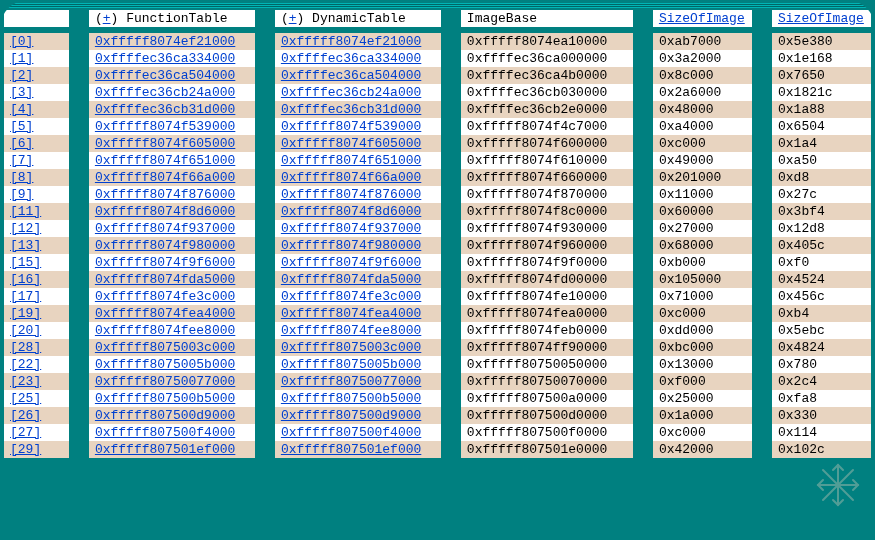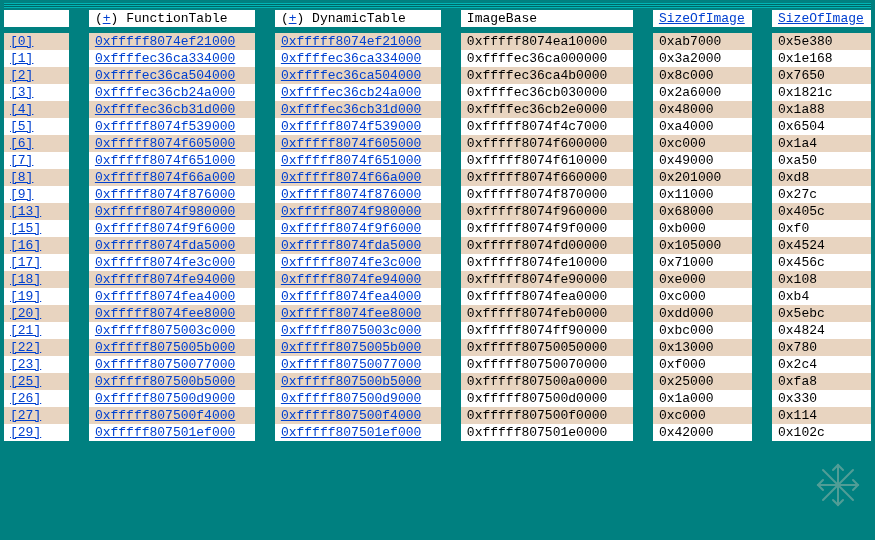--- a/index.html
+++ b/index.html
@@ -1,16 +1,16 @@
 <!DOCTYPE html>
 <html><head>
 <meta charset="utf-8">
 <style>
   html,body{margin:0;padding:0;background:#008080;font-family:"Consolas","Courier New",monospace;font-size:13px;color:#000;}
-  .viewport{width:875px;height:540px;overflow:hidden;position:relative;background:#008080;}
+  .viewport{width:875px;height:540px;overflow:hidden;position:relative;background:#008080;border-radius:28px;}
   .doublebar{height:5px;background:repeating-linear-gradient(to bottom,#00b5b5 0,#00b5b5 1px,#006666 1px,#006666 2px);margin:3px 4px 2px 4px;}
   .area{padding:0 4px;}
   table{border-collapse:separate;border-spacing:0;width:100%;}
   th,td{padding:0;vertical-align:middle;height:17px;white-space:nowrap;}
   
   .sep{width:8px;min-width:8px;background:#008080;position:relative;}
   .sep::before,.sep::after{content:"";position:absolute;left:3px;right:3px;background:#00b5b5;}
   
   thead th{background:#ffffff;color:#000;font-weight:normal;text-align:left;padding:0 6px;border:0;}
   thead th.sep{background:#008080;}
@@ -206,20 +206,46 @@
             <td class="sep"></td>
             <td class="cell"><a class="link">0xfffff8074f876000</a></td>
             <td class="sep"></td>
             <td class="cell">0xfffff8074f870000</td>
             <td class="sep"></td>
             <td class="cell">0x11000</td>
             <td class="sep"></td>
             <td class="cell">0x27c</td>
           </tr>
           <tr>
+            <td class="cell"><a class="idx">[11]</a></td>
+            <td class="sep"></td>
+            <td class="cell"><a class="link">0xfffff8074f8d6000</a></td>
+            <td class="sep"></td>
+            <td class="cell"><a class="link">0xfffff8074f8d6000</a></td>
+            <td class="sep"></td>
+            <td class="cell">0xfffff8074f8c0000</td>
+            <td class="sep"></td>
+            <td class="cell">0x60000</td>
+            <td class="sep"></td>
+            <td class="cell">0x3bf4</td>
+          </tr>
+          <tr>
+            <td class="cell"><a class="idx">[12]</a></td>
+            <td class="sep"></td>
+            <td class="cell"><a class="link">0xfffff8074f937000</a></td>
+            <td class="sep"></td>
+            <td class="cell"><a class="link">0xfffff8074f937000</a></td>
+            <td class="sep"></td>
+            <td class="cell">0xfffff8074f930000</td>
+            <td class="sep"></td>
+            <td class="cell">0x27000</td>
+            <td class="sep"></td>
+            <td class="cell">0x12d8</td>
+          </tr>
+          <tr>
             <td class="cell"><a class="idx">[13]</a></td>
             <td class="sep"></td>
             <td class="cell"><a class="link">0xfffff8074f980000</a></td>
             <td class="sep"></td>
             <td class="cell"><a class="link">0xfffff8074f980000</a></td>
             <td class="sep"></td>
             <td class="cell">0xfffff8074f960000</td>
             <td class="sep"></td>
             <td class="cell">0x68000</td>
             <td class="sep"></td>
@@ -258,33 +284,20 @@
             <td class="sep"></td>
             <td class="cell"><a class="link">0xfffff8074fe3c000</a></td>
             <td class="sep"></td>
             <td class="cell">0xfffff8074fe10000</td>
             <td class="sep"></td>
             <td class="cell">0x71000</td>
             <td class="sep"></td>
             <td class="cell">0x456c</td>
           </tr>
           <tr>
-            <td class="cell"><a class="idx">[18]</a></td>
-            <td class="sep"></td>
-            <td class="cell"><a class="link">0xfffff8074fe94000</a></td>
-            <td class="sep"></td>
-            <td class="cell"><a class="link">0xfffff8074fe94000</a></td>
-            <td class="sep"></td>
-            <td class="cell">0xfffff8074fe90000</td>
-            <td class="sep"></td>
-            <td class="cell">0xe000</td>
-            <td class="sep"></td>
-            <td class="cell">0x108</td>
-          </tr>
-          <tr>
             <td class="cell"><a class="idx">[19]</a></td>
             <td class="sep"></td>
             <td class="cell"><a class="link">0xfffff8074fea4000</a></td>
             <td class="sep"></td>
             <td class="cell"><a class="link">0xfffff8074fea4000</a></td>
             <td class="sep"></td>
             <td class="cell">0xfffff8074fea0000</td>
             <td class="sep"></td>
             <td class="cell">0xc000</td>
             <td class="sep"></td>
@@ -297,21 +310,21 @@
             <td class="sep"></td>
             <td class="cell"><a class="link">0xfffff8074fee8000</a></td>
             <td class="sep"></td>
             <td class="cell">0xfffff8074feb0000</td>
             <td class="sep"></td>
             <td class="cell">0xdd000</td>
             <td class="sep"></td>
             <td class="cell">0x5ebc</td>
           </tr>
           <tr>
-            <td class="cell"><a class="idx">[21]</a></td>
+            <td class="cell"><a class="idx">[28]</a></td>
             <td class="sep"></td>
             <td class="cell"><a class="link">0xfffff8075003c000</a></td>
             <td class="sep"></td>
             <td class="cell"><a class="link">0xfffff8075003c000</a></td>
             <td class="sep"></td>
             <td class="cell">0xfffff8074ff90000</td>
             <td class="sep"></td>
             <td class="cell">0xbc000</td>
             <td class="sep"></td>
             <td class="cell">0x4824</td>

